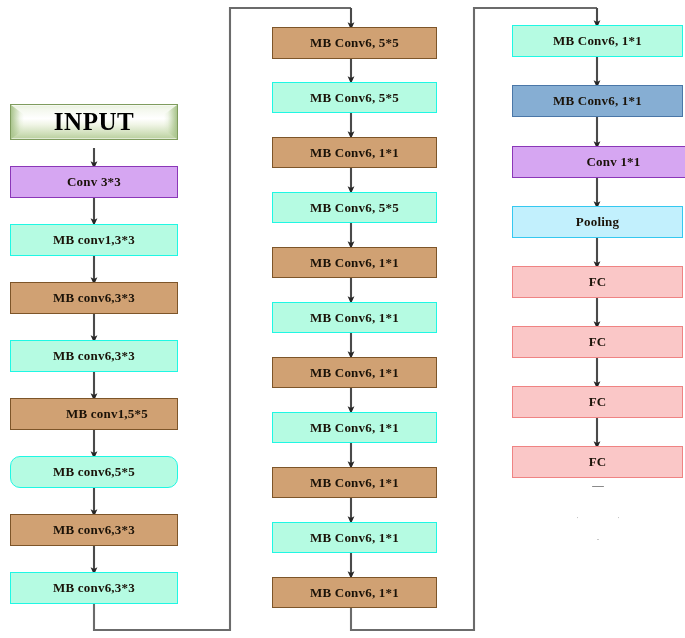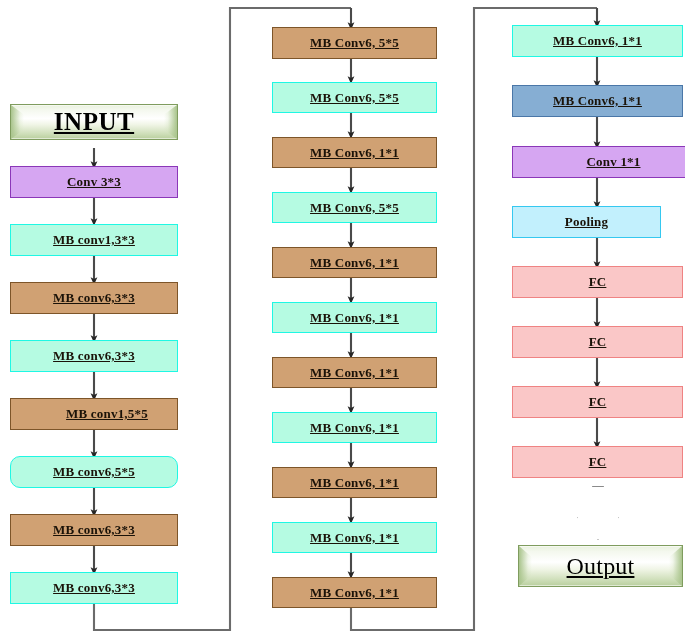--- a/index.html
+++ b/index.html
@@ -31,21 +31,20 @@
     display: flex;
     align-items: center;
     justify-content: center;
     text-align: center;
     font-size: 13px;
     font-weight: 700;
     color: #1a1208;
     letter-spacing: .2px;
     z-index: 3;
     white-space: nowrap;
-    text-decoration: underline;
   }
   
   .n-brown {
     background: #d0a173;
     border: 1px solid #7d5529;
   }
   
   .n-cyan {
     background: #b5fbe2;
     border: 1px solid #1ff7e4;
@@ -263,21 +262,21 @@
   </div>
 
   <div class="node n-blue" style="left:512px; top:85px; width:171px; height:32px;">
     <span>MB Conv6, 1*1</span>
   </div>
 
   <div class="node n-purple" style="left:512px; top:146px; width:203px; height:32px;">
     <span>Conv 1*1</span>
   </div>
 
-  <div class="node n-sky" style="left:512px; top:206px; width:149px; height:32px;">
+  <div class="node n-sky" style="left:512px; top:206px; width:171px; height:32px;">
     <span>Pooling</span>
   </div>
 
   <div class="node n-pink" style="left:512px; top:266px; width:171px; height:32px;">
     <span>FC</span>
   </div>
 
   <div class="node n-pink" style="left:512px; top:326px; width:171px; height:32px;">
     <span>FC</span>
   </div>
@@ -285,17 +284,14 @@
   <div class="node n-pink" style="left:512px; top:386px; width:171px; height:32px;">
     <span>FC</span>
   </div>
 
   <div class="node n-pink" style="left:512px; top:446px; width:171px; height:32px;">
     <span>FC</span>
   </div>
 
   <div class="block-arrow" style="left:577px; top:486px; width:40px; height:52px;"></div>
 
-  <div class="node n-bevel" id="node-output" style="left:518px; top:545px; width:165px; height:42px;">
-    <span class="bevel-label">Output</span>
-  </div>
 
 </div>
 
 </body></html>

